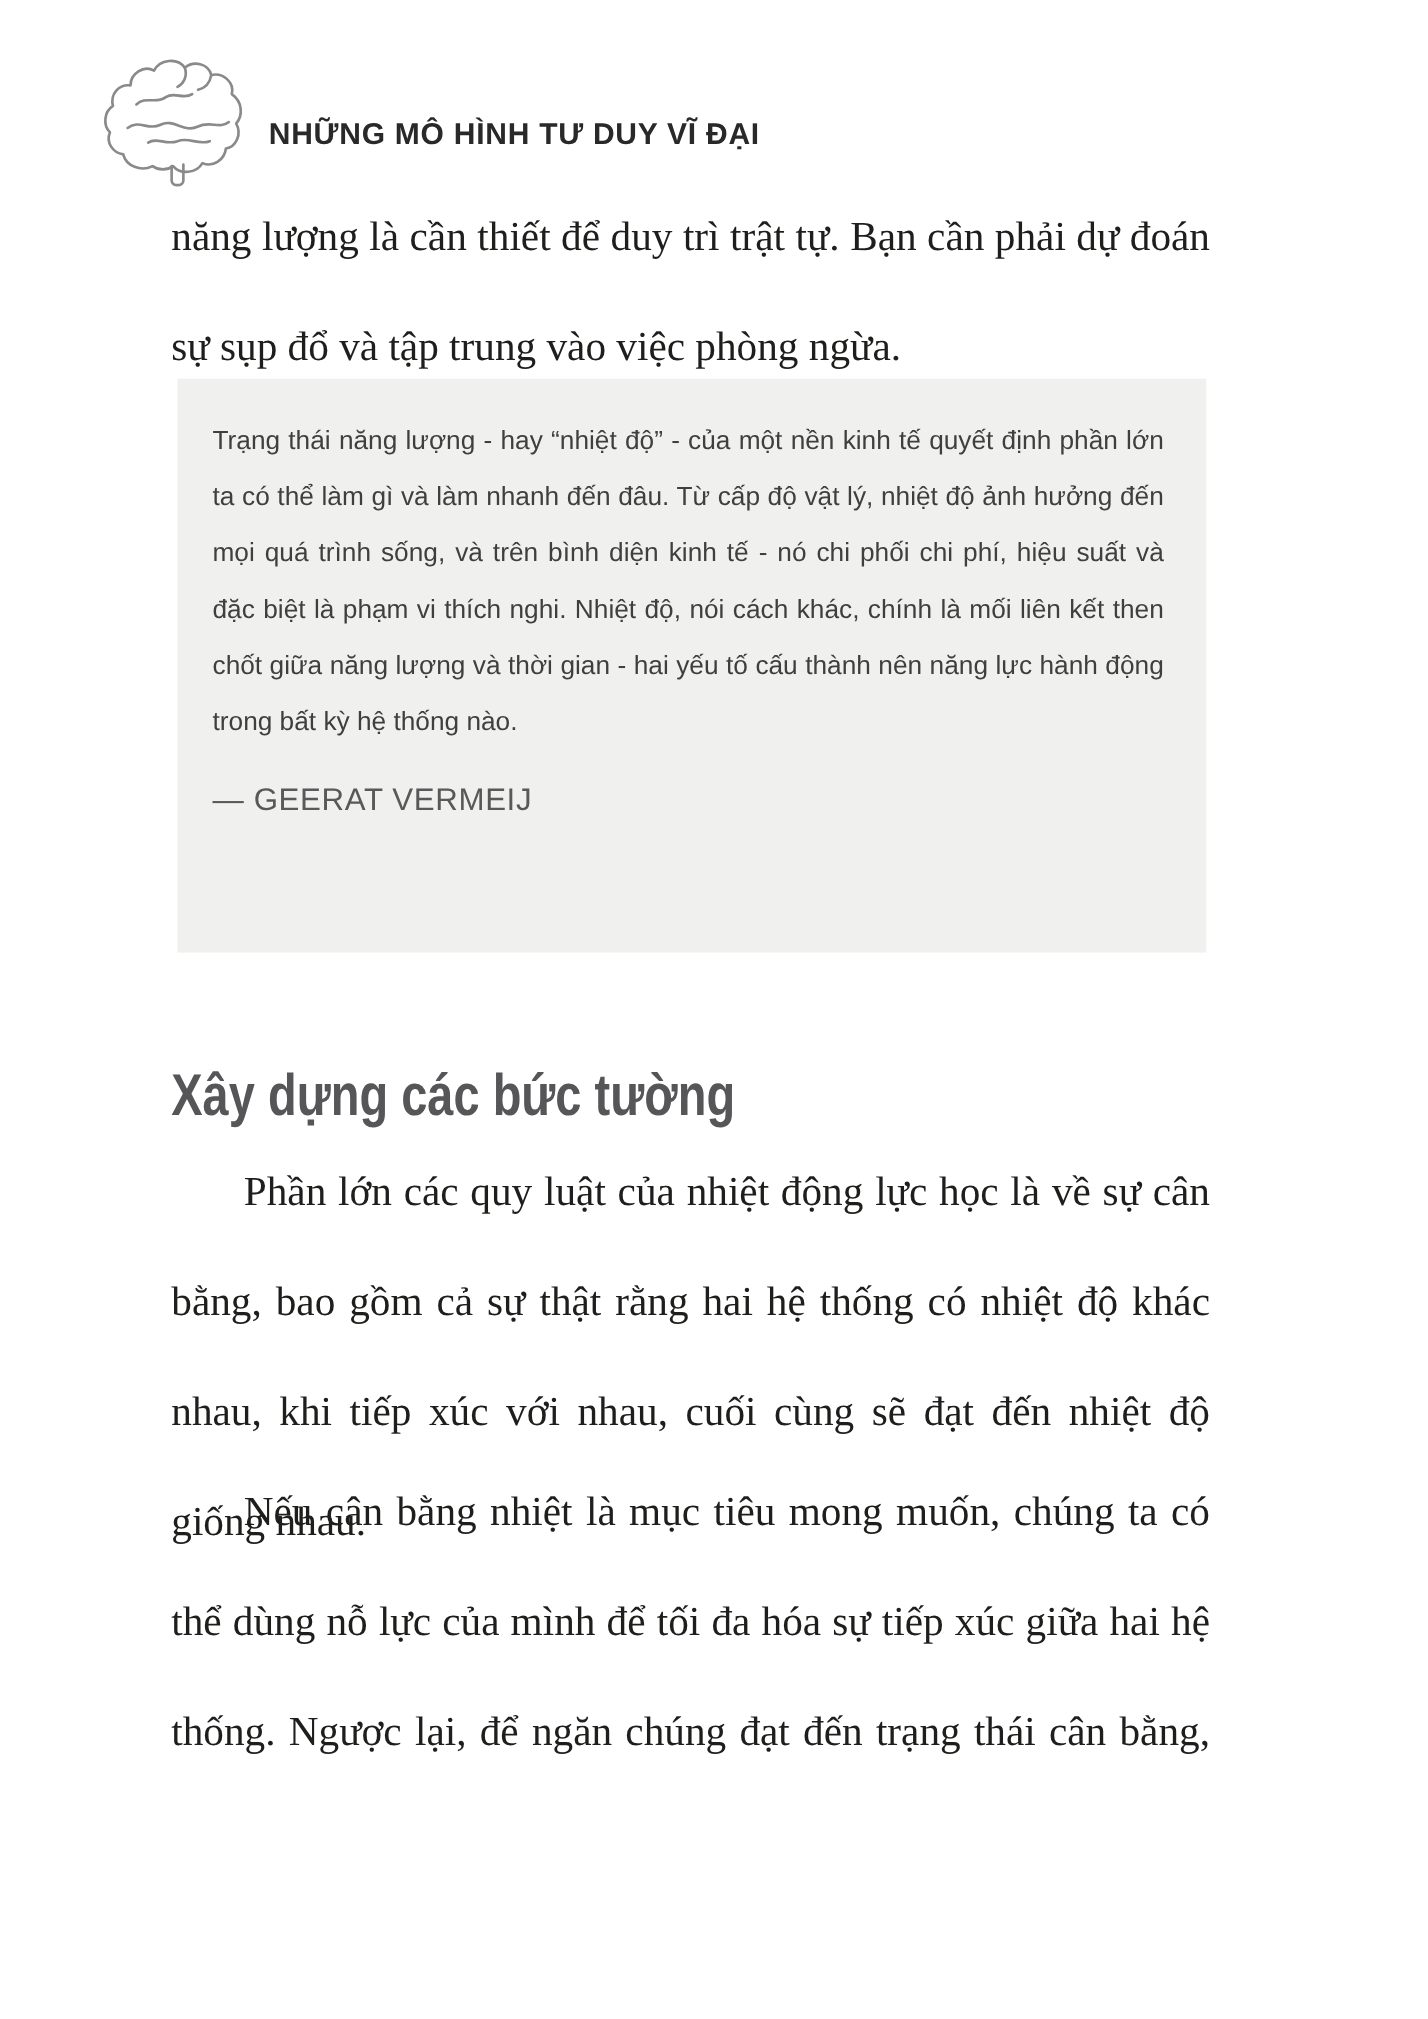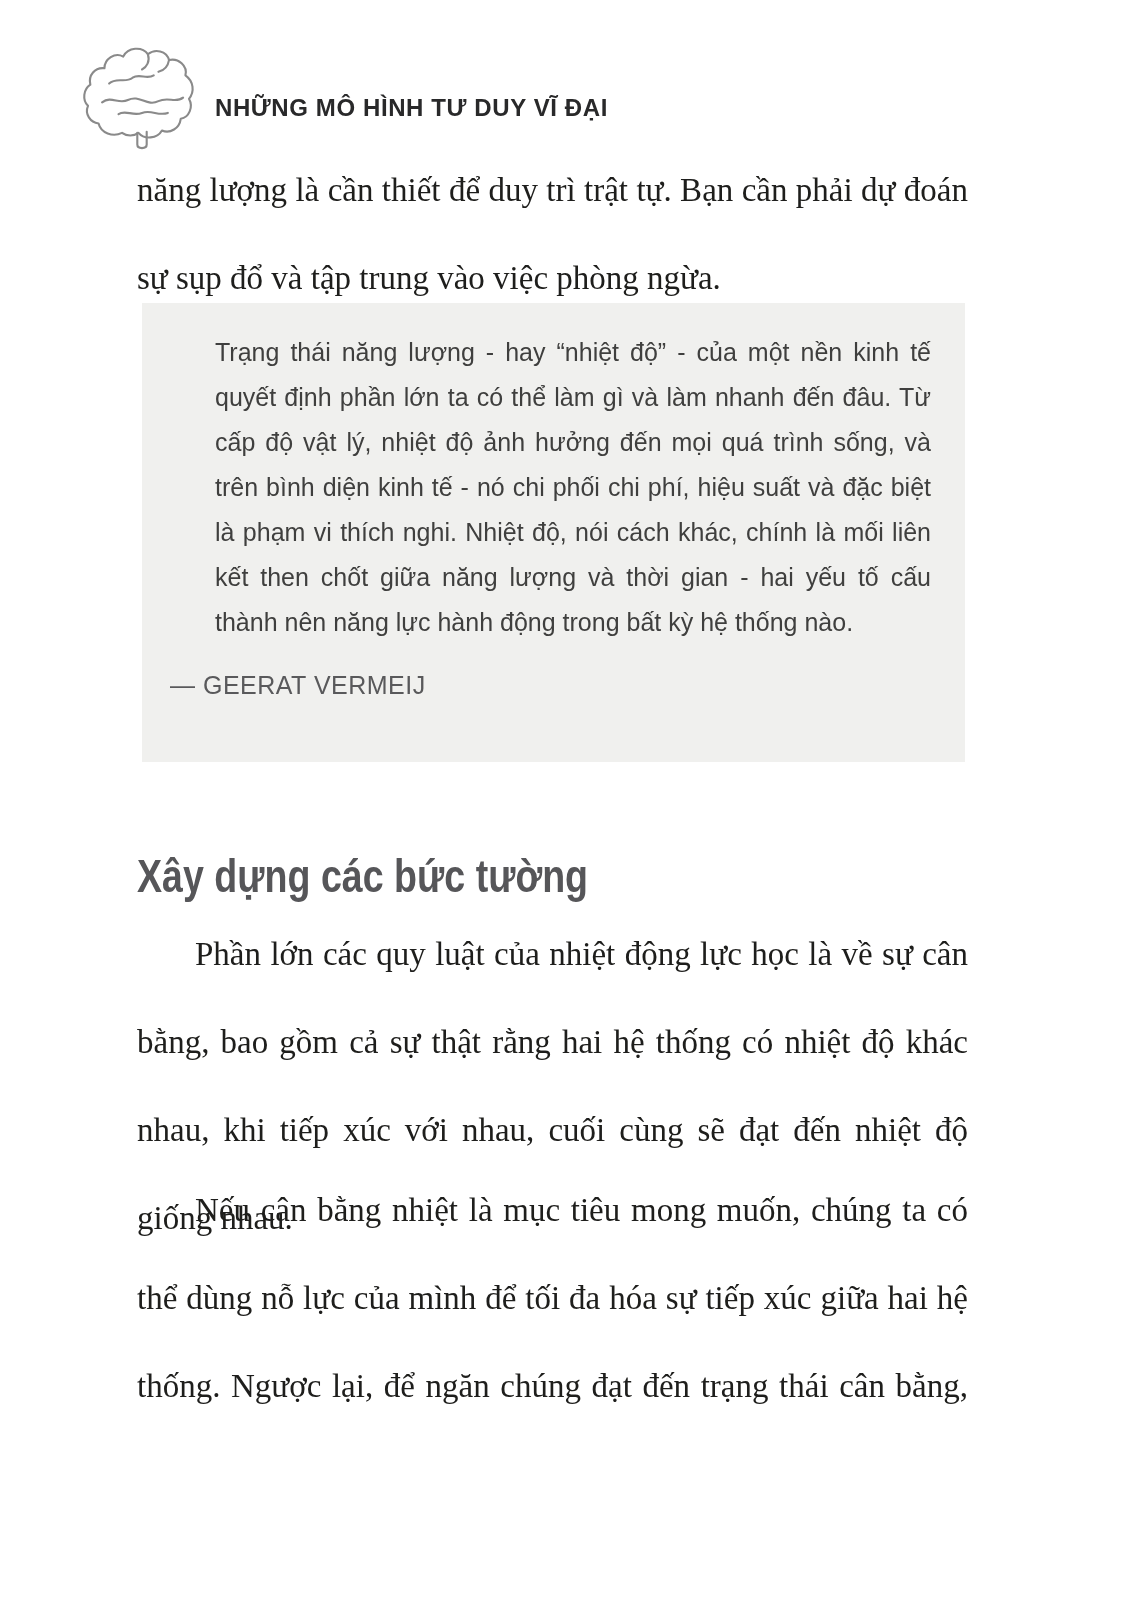--- a/index.html
+++ b/index.html
@@ -49,25 +49,24 @@
   .quote-box {
     position: absolute;
     left: 142px; top: 303px;
     width: 823px; height: 459px;
     background: #f0f0ee;
     box-sizing: border-box;
     padding: 27px 34px 0 28px;
   }
   .quote-text {
     font-family: "Liberation Sans", sans-serif;
-    font-size: 25px;
+    font-size: 21px;
     line-height: 45px;
     color: #3f3f3e;
     text-align: justify;
-    margin-left: 45px;
   }
   .quote-attribution {
     margin-top: 26px;
     font-family: "Liberation Sans", sans-serif;
     font-weight: normal;
     font-size: 25px;
     letter-spacing: 0.5px;
     color: #59595b;
   }
 

